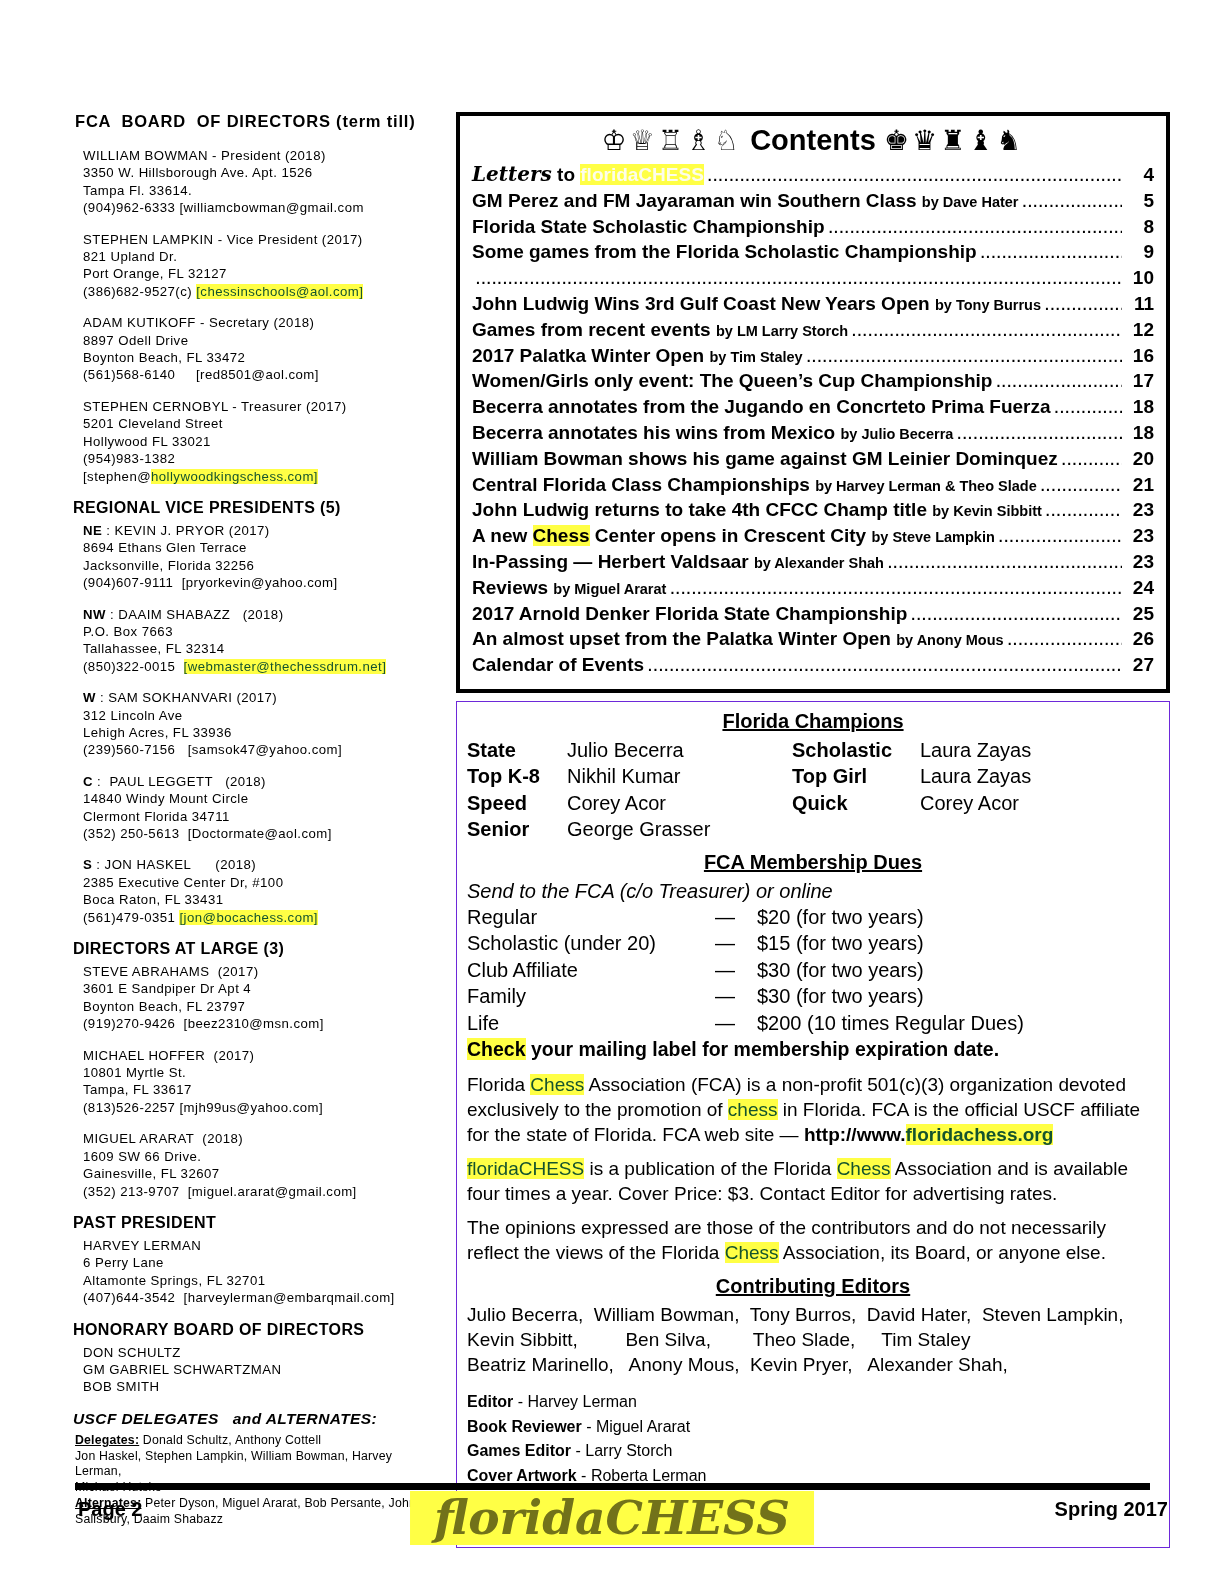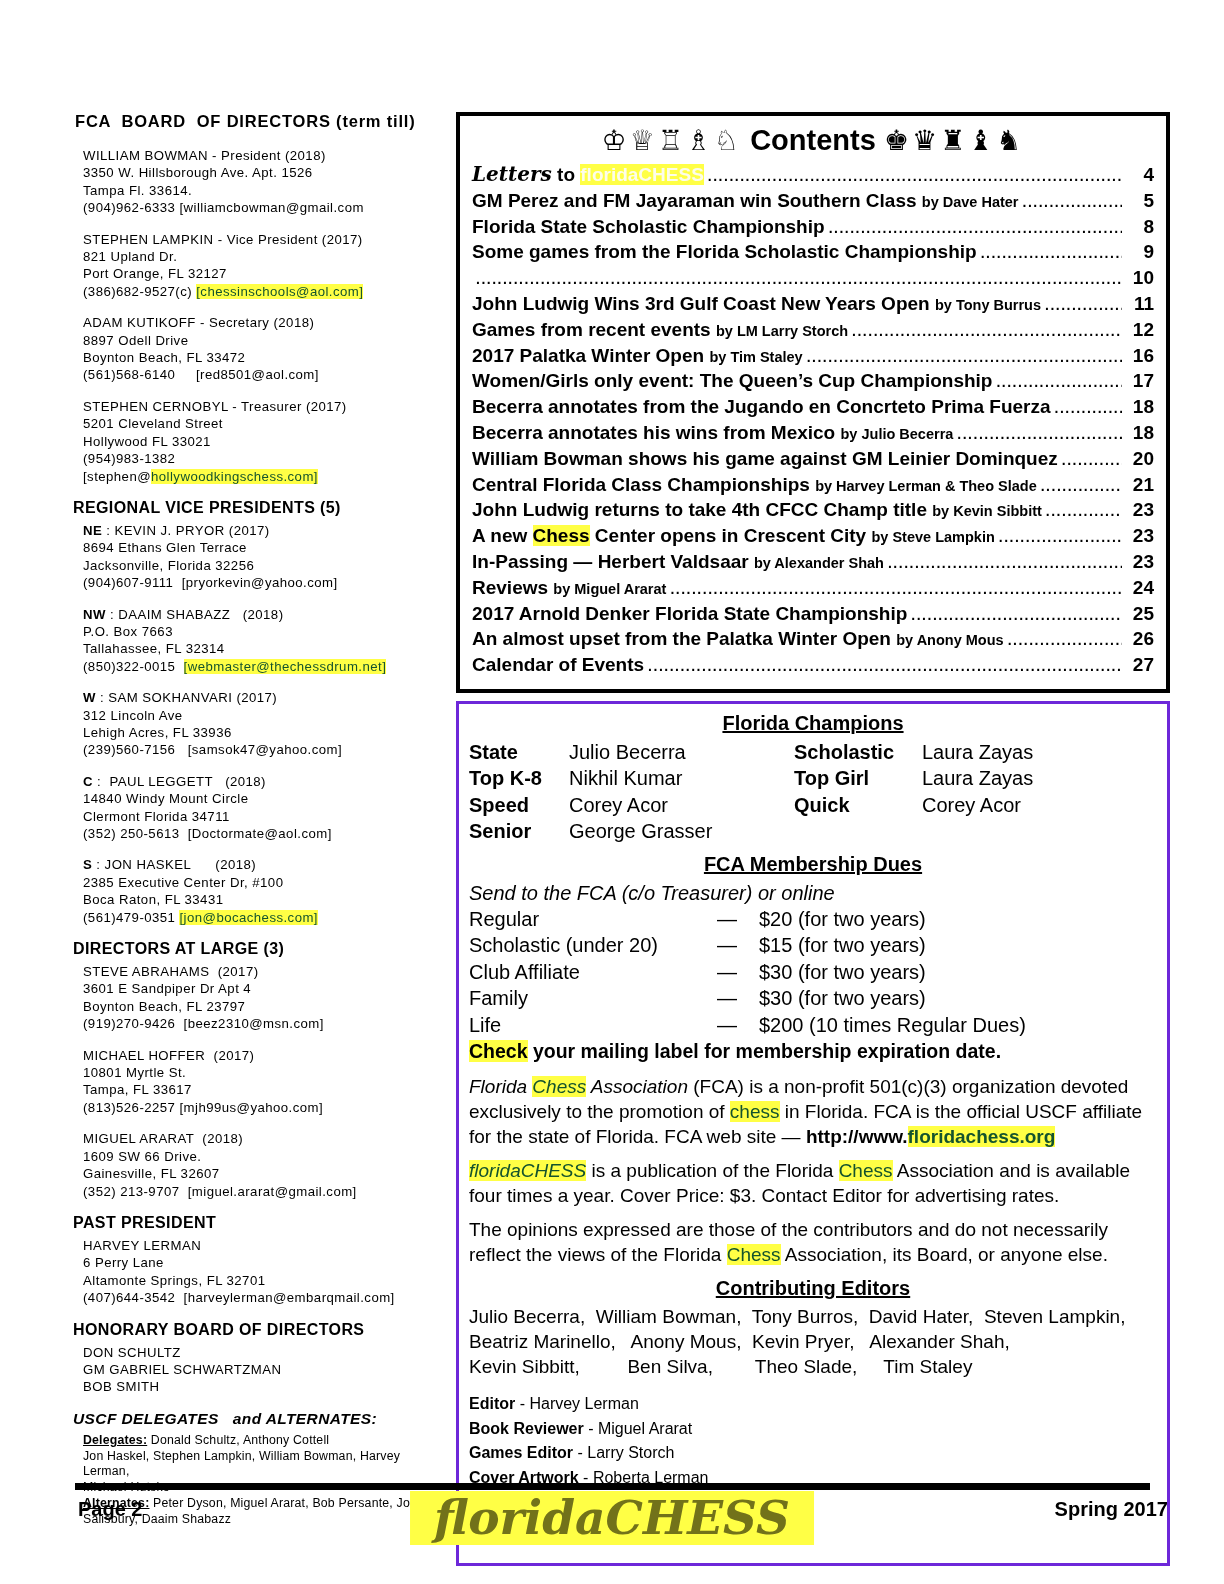--- a/index.html
+++ b/index.html
@@ -6,52 +6,52 @@
   .page{position:relative;width:1224px;height:1584px;background:#fff;overflow:hidden;
         font-family:"Liberation Sans",sans-serif;color:#000;}
 
   
   .left-col{position:absolute;left:73px;top:112px;width:358px;}
   .board-title{font-size:16.5px;font-weight:bold;letter-spacing:0.8px;white-space:pre-wrap;margin:0 0 16px 2px;}
   .b-heading{font-size:16px;font-weight:bold;letter-spacing:0.4px;margin:2px 0 5px;white-space:pre-wrap;}
   .b-heading.bi{font-style:italic;font-size:15.5px;margin-top:6px;}
   .b-entry{margin:0 0 14px 10px;}
   .b-line{font-size:13.2px;line-height:17.4px;letter-spacing:0.45px;white-space:pre-wrap;}
-  .small .b-entry{margin-bottom:8px;margin-left:10px;}
+  .small .b-entry{margin-bottom:8px;margin-left:2px;}
   .small .b-line{font-size:12.3px;line-height:15.8px;letter-spacing:0.2px;}
 
   
   .right-col{position:absolute;left:456px;top:112px;width:714px;}
   .contents-box{border:4px solid #000;padding:8px 12px 10px;background:#fff;}
   .contents-header{text-align:center;font-size:29px;font-weight:bold;margin:0 0 6px;}
   .pieces{font-family:"DejaVu Sans",sans-serif;font-size:28px;font-weight:normal;letter-spacing:3px;}
   .toc-line{display:flex;align-items:baseline;line-height:23.8px;}
   .toc-text{white-space:pre-wrap;}
   .tt{font-weight:bold;font-size:19px;}
   .by{font-weight:bold;font-size:14.5px;}
   .scr{font-family:"DejaVu Serif",serif;font-style:italic;font-weight:bold;font-size:20px;}
   .dots{flex:1;overflow:hidden;white-space:nowrap;margin:0 4px;}
   .dots::after{content:"....................................................................................................................................................";
                font-size:14px;font-weight:bold;letter-spacing:1.5px;}
   .pg{font-weight:bold;font-size:19px;min-width:28px;text-align:right;}
 
-  .info-box{border:3px solid #6d28d9;margin-top:8px;padding:6px 10px 24px;background:#fff;}
+  .info-box{border:1px solid #6d28d9;margin-top:8px;padding:6px 10px 10px;background:#fff;}
   .sec-title{text-align:center;font-size:20px;font-weight:bold;text-decoration:underline;margin:2px 0 4px;}
   .champ-grid{display:grid;grid-template-columns:100px 225px 128px auto;font-size:20px;line-height:26.5px;}
   .champ-label{font-weight:bold;}
   .dues-note{font-style:italic;font-size:20px;line-height:26px;}
   .dues-grid{display:grid;grid-template-columns:248px 42px auto;font-size:20px;line-height:26.5px;}
   .check-line{font-size:19.5px;font-weight:bold;line-height:27px;}
   .para{font-size:19px;line-height:25px;margin-top:9px;}
   .ce-line{font-size:19px;line-height:25px;white-space:pre-wrap;}
   .staff{margin-top:13px;}
   .staff-line{font-size:16px;line-height:24.5px;}
 
   .b{font-weight:bold;}
-  .i{font-style:italic;}
+  .i{}
   .bu{font-weight:bold;text-decoration:underline;}
   .hl{background:#ffff45;}
   .ol{color:#14532d;}
   .wt{color:#fdfdea;}
 
   
   .footer-rule{position:absolute;left:75px;top:1483px;width:1075px;height:7px;background:#000;}
   .footer-page{position:absolute;left:78px;top:1498px;font-size:20px;font-weight:bold;}
   .footer-issue{position:absolute;right:56px;top:1498px;font-size:20px;font-weight:bold;}
   .footer-logo{position:absolute;left:612px;top:1491px;transform:translateX(-50%);
@@ -329,22 +329,22 @@
 
       <div>
           <div class="para"><span class="i">Florida </span><span class="hl ol i">Chess</span><span class="i"> Association</span><span> (FCA) is a non-profit 501(c)(3) organization devoted exclusively to the promotion of </span><span class="hl ol">chess</span><span> in Florida. FCA is the official USCF affiliate for the state of Florida. FCA web site — </span><span class="b">http://www.</span><span class="hl ol b">floridachess.org</span></div>
           <div class="para"><span class="hl ol i">floridaCHESS</span><span> is a publication of the Florida </span><span class="hl ol">Chess</span><span> Association and is available four times a year. Cover Price: $3. Contact Editor for advertising rates.</span></div>
           <div class="para"><span>The opinions expressed are those of the contributors and do not necessarily reflect the views of the Florida </span><span class="hl ol">Chess</span><span> Association, its Board, or anyone else.</span></div>
         </div>
 
       <div class="sec-title" style="margin-top:10px;">Contributing Editors</div>
       <div>
           <div class="ce-line">Julio Becerra,  William Bowman,  Tony Burros,  David Hater,  Steven Lampkin,</div>
+          <div class="ce-line">Kevin Sibbitt,         Ben Silva,        Theo Slade,     Tim Staley</div>
           <div class="ce-line">Beatriz Marinello,   Anony Mous,  Kevin Pryer,   Alexander Shah,</div>
-          <div class="ce-line">Kevin Sibbitt,         Ben Silva,        Theo Slade,     Tim Staley</div>
         </div>
 
       <div class="staff">
           <div class="staff-line"><span class="b">Editor</span><span> - Harvey Lerman</span></div>
           <div class="staff-line"><span class="b">Book Reviewer</span><span> - Miguel Ararat</span></div>
           <div class="staff-line"><span class="b">Games Editor</span><span> - Larry Storch</span></div>
           <div class="staff-line"><span class="b">Cover Artwork</span><span> - Roberta Lerman</span></div>
           <div class="staff-line"><span class="b">Cover Masthead</span><span> - Mike Halloran</span></div>
           <div class="staff-line"><span class="b">Software</span><span> - Microsoft Publisher, </span><span class="hl ol">ChessBase</span></div>
         </div>

